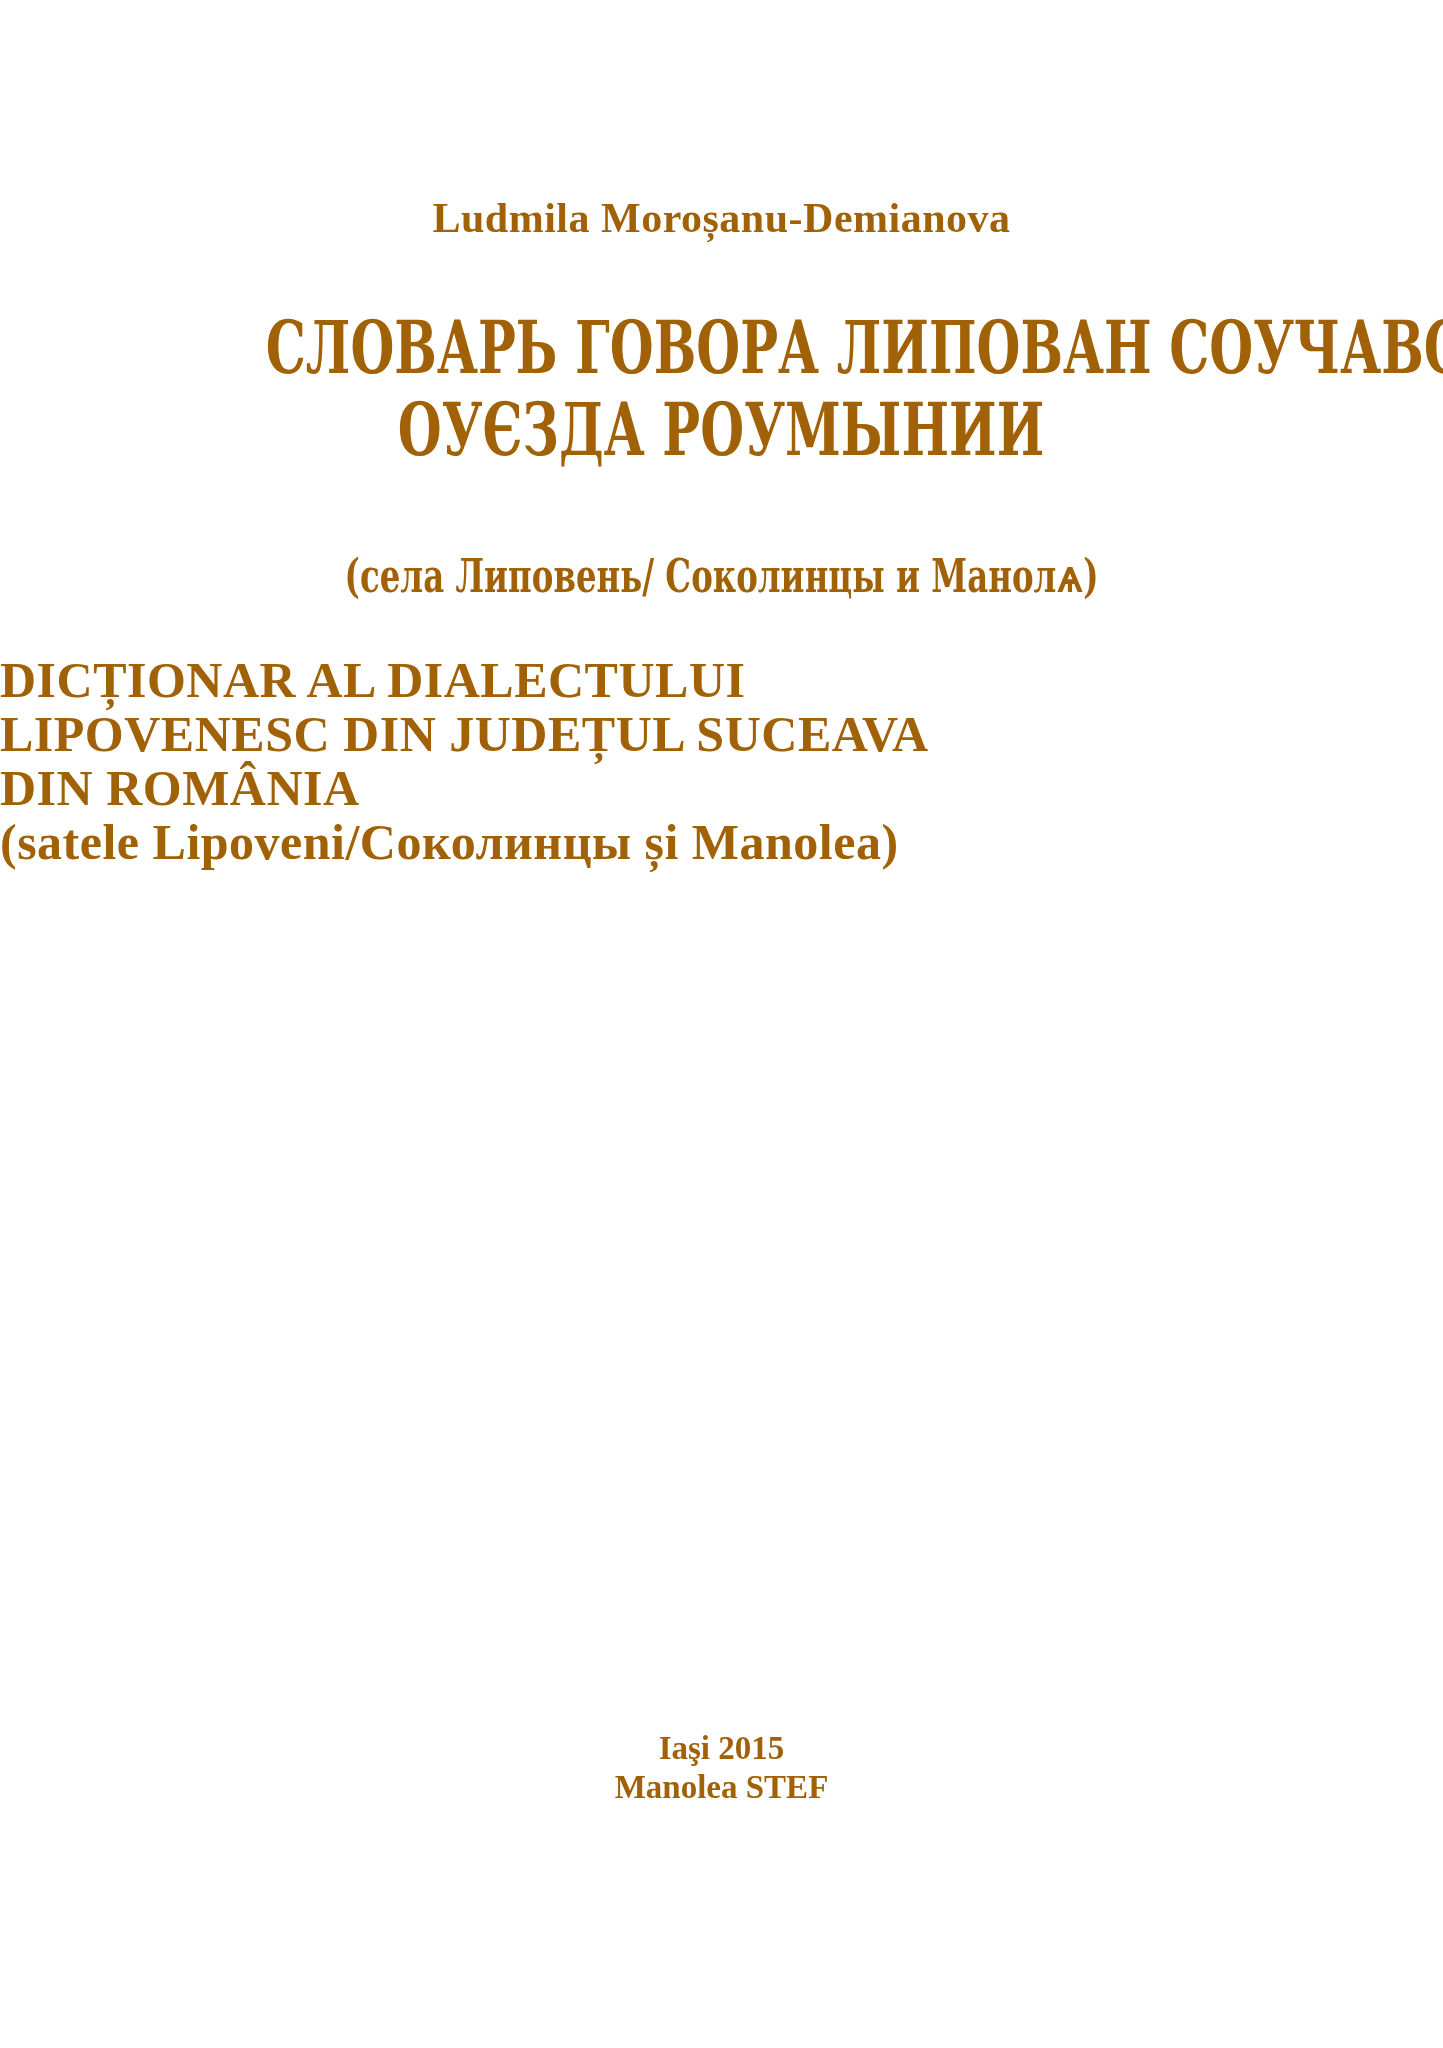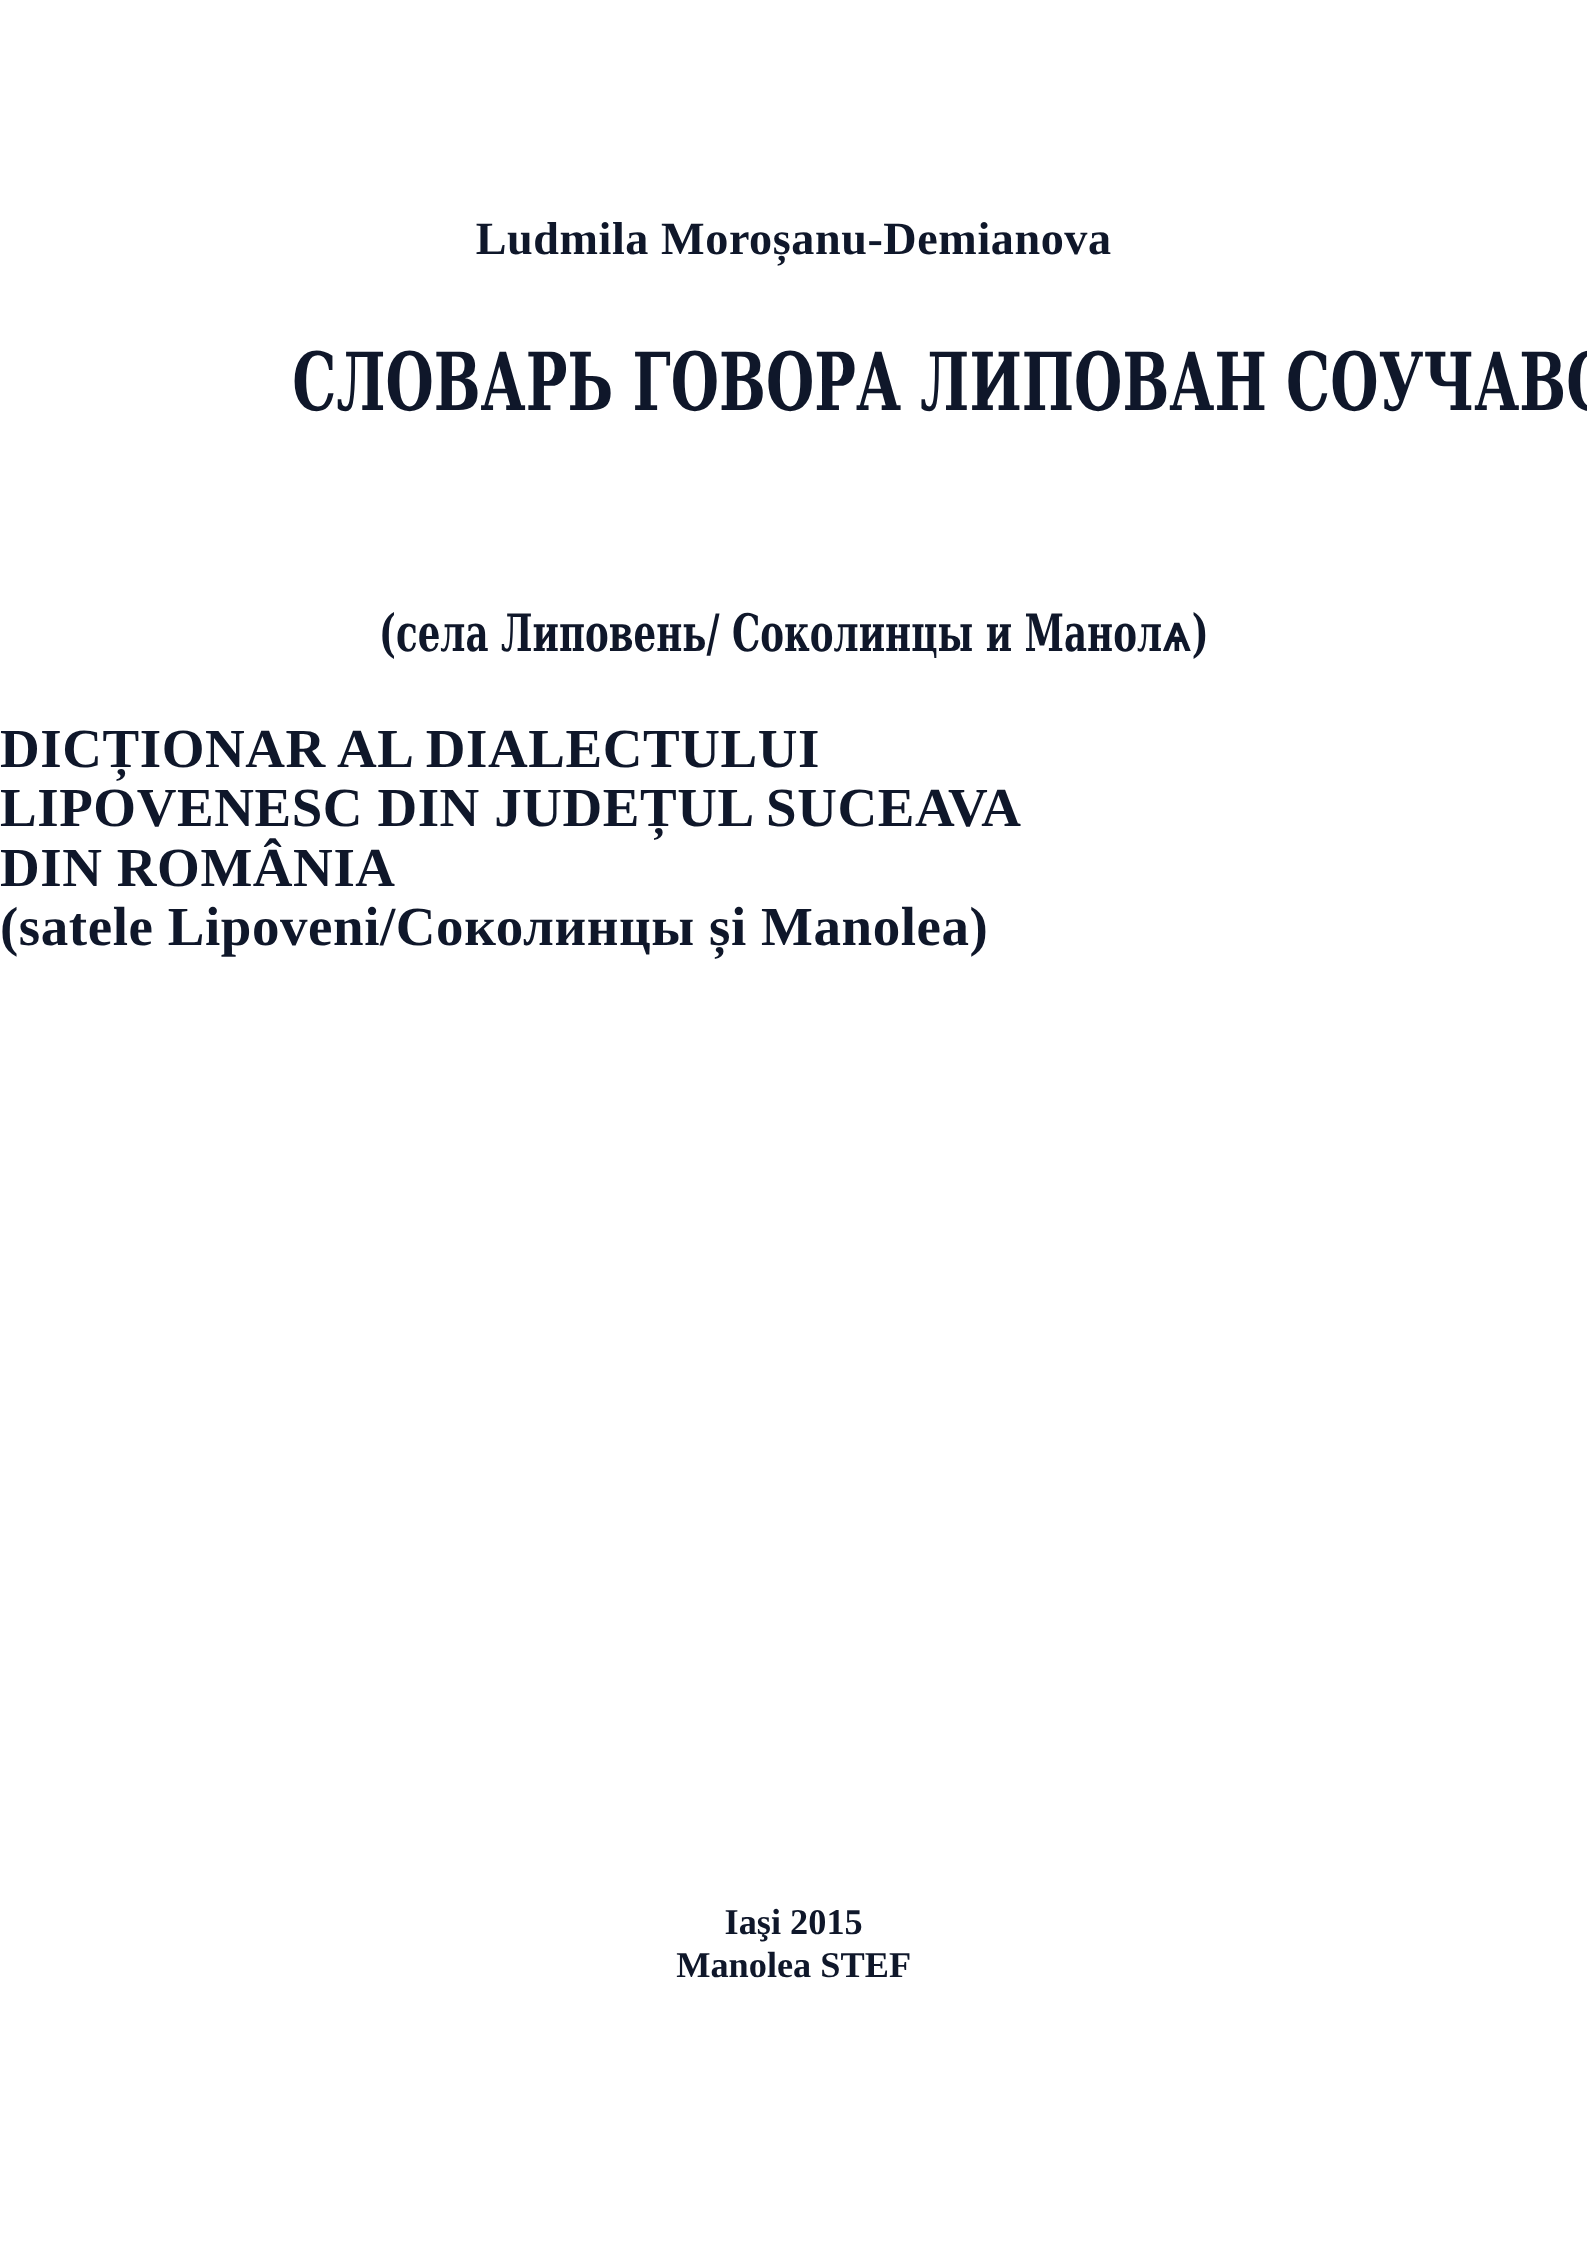--- a/index.html
+++ b/index.html
@@ -6,21 +6,21 @@
     margin: 0;
     padding: 0;
     background: #e8e8e8;
   }
   .page {
     position: relative;
     width: 1443px;
     height: 2048px;
     margin: 0 auto;
     background: #ffffff;
-    color: #0f172a;
+    color: #a16207;
     overflow: hidden;
     font-family: "Liberation Serif", "DejaVu Serif", serif;
   }
   .line {
     position: absolute;
     left: 0;
     right: 0;
     text-align: center;
     white-space: nowrap;
   }
@@ -69,20 +69,23 @@
 <body>
 
 <div class="page">
 
   <div class="line author">Ludmila Moroșanu-Demianova</div>
 
   <div class="line slav slav-l1">
     <span class="squeeze">СЛОВАРЬ ГОВОРА ЛИПОВАН СОУЧАВСКОГО</span>
   </div>
 
+  <div class="line slav slav-l2">
+    <span class="squeeze">ОУЄЗДА РОУМЫНИИ</span>
+  </div>
 
   <div class="line slav slav-sub">
     <span class="squeeze">(села Липовень/ Соколинцы и Манолѧ)</span>
   </div>
 
   <div class="ro-title">
     <div>DICȚIONAR AL DIALECTULUI</div>
     <div>LIPOVENESC DIN JUDEȚUL SUCEAVA</div>
     <div>DIN ROMÂNIA</div>
     <div>(satele Lipoveni/Соколинцы și Manolea)</div>

